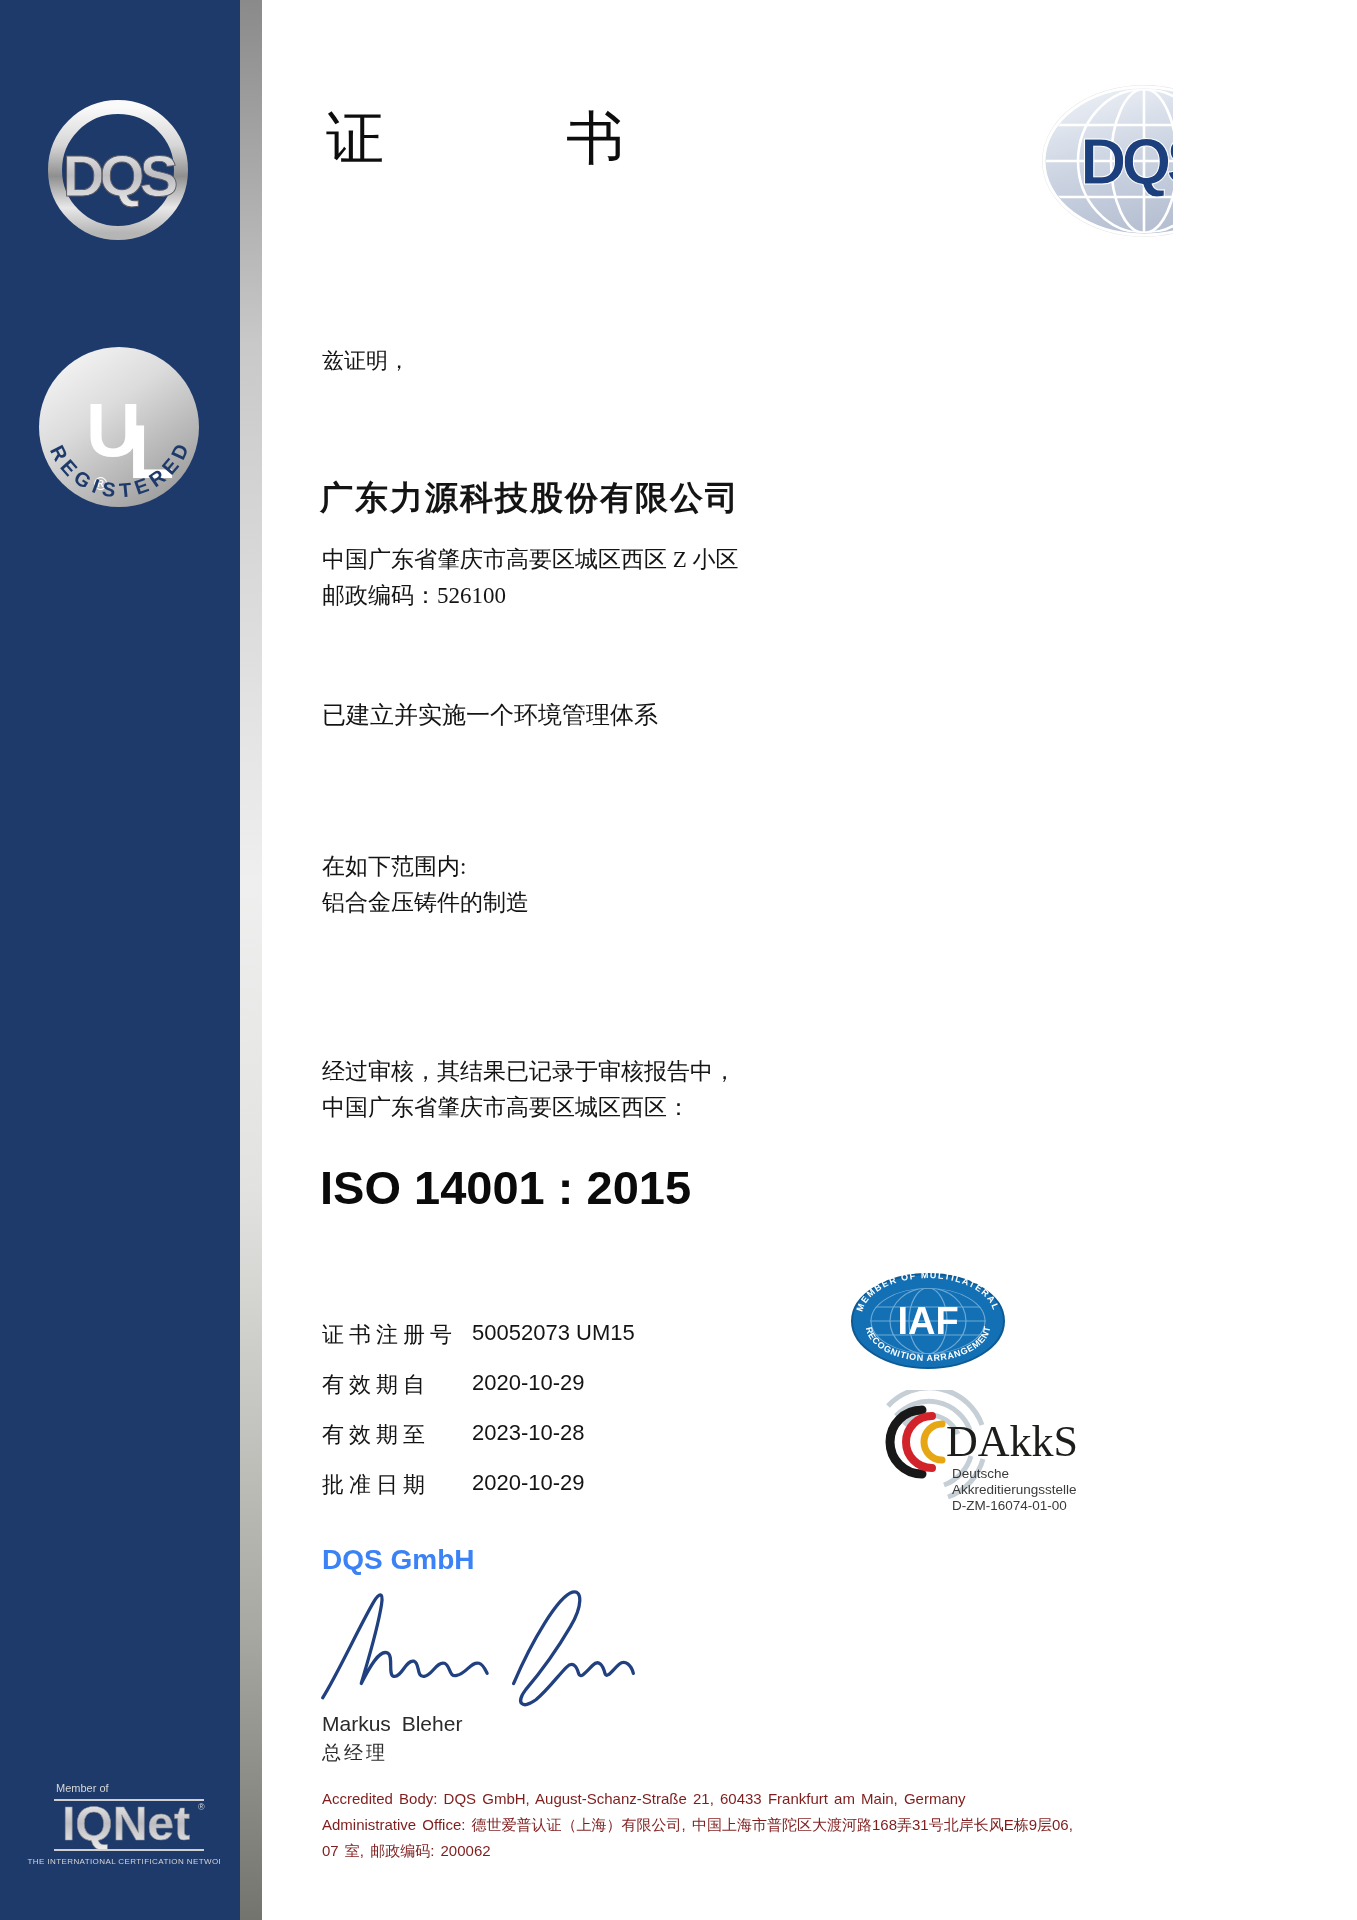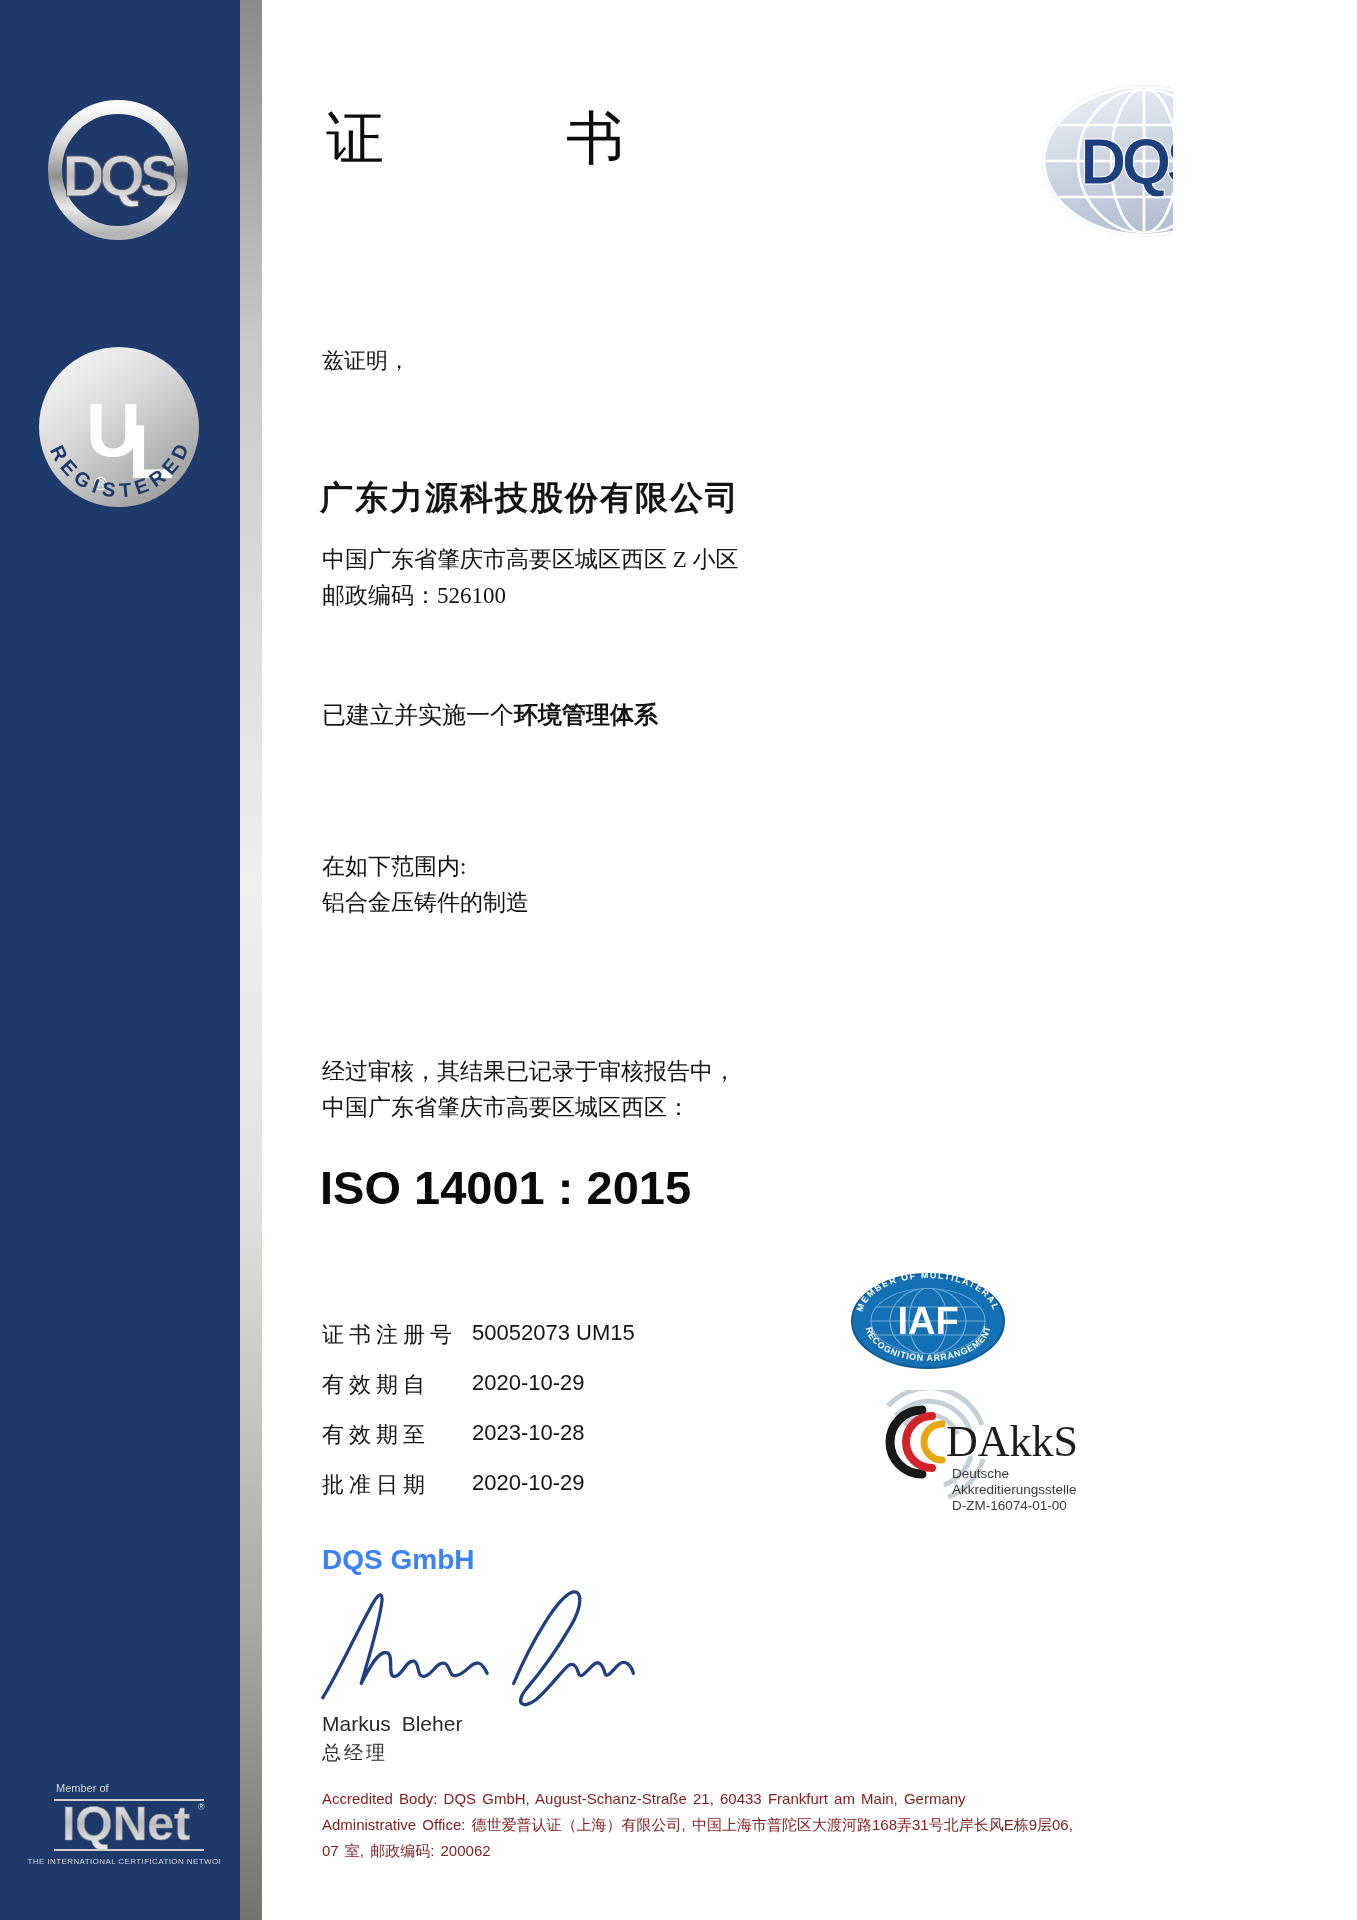--- a/index.html
+++ b/index.html
@@ -33,21 +33,21 @@
   .abs { position:absolute; }
 
   .cert-title   { left:64px; top:100px; font-size:58px; font-weight:400; letter-spacing:22px; color:#0d0d0d; white-space:pre; }
   .globe-logo   { left:776px; top:82px; }
 
   .intro        { left:60px; top:346px;  font-size:22px; }
   .company      { left:58px; top:476px;  font-size:33px; font-weight:bold; letter-spacing:2px; }
   .addr1        { left:60px; top:544px;  font-size:23px; }
   .addr2        { left:60px; top:580px;  font-size:23px; }
   .system-line  { left:60px; top:699px;  font-size:24px; }
-  .system-line b{ font-weight:bold; }
+  .system-line b{ font-weight:normal; }
   .scope-label  { left:60px; top:851px;  font-size:23px; }
   .scope-text   { left:60px; top:887px;  font-size:23px; }
   .audit1       { left:60px; top:1056px; font-size:23px; }
   .audit2       { left:60px; top:1092px; font-size:23px; }
   .standard     { left:58px; top:1160px; font-size:47px; font-weight:bold; color:#0a0a0a; }
 
   .details      { left:60px; top:1320px; width:420px; }
   .detail-row   { display:flex; margin-bottom:20px; font-size:22px; }
   .detail-label { width:150px; letter-spacing:5px; }
   .detail-value { font-family:"Liberation Sans","DejaVu Sans",sans-serif; font-size:22px; }

